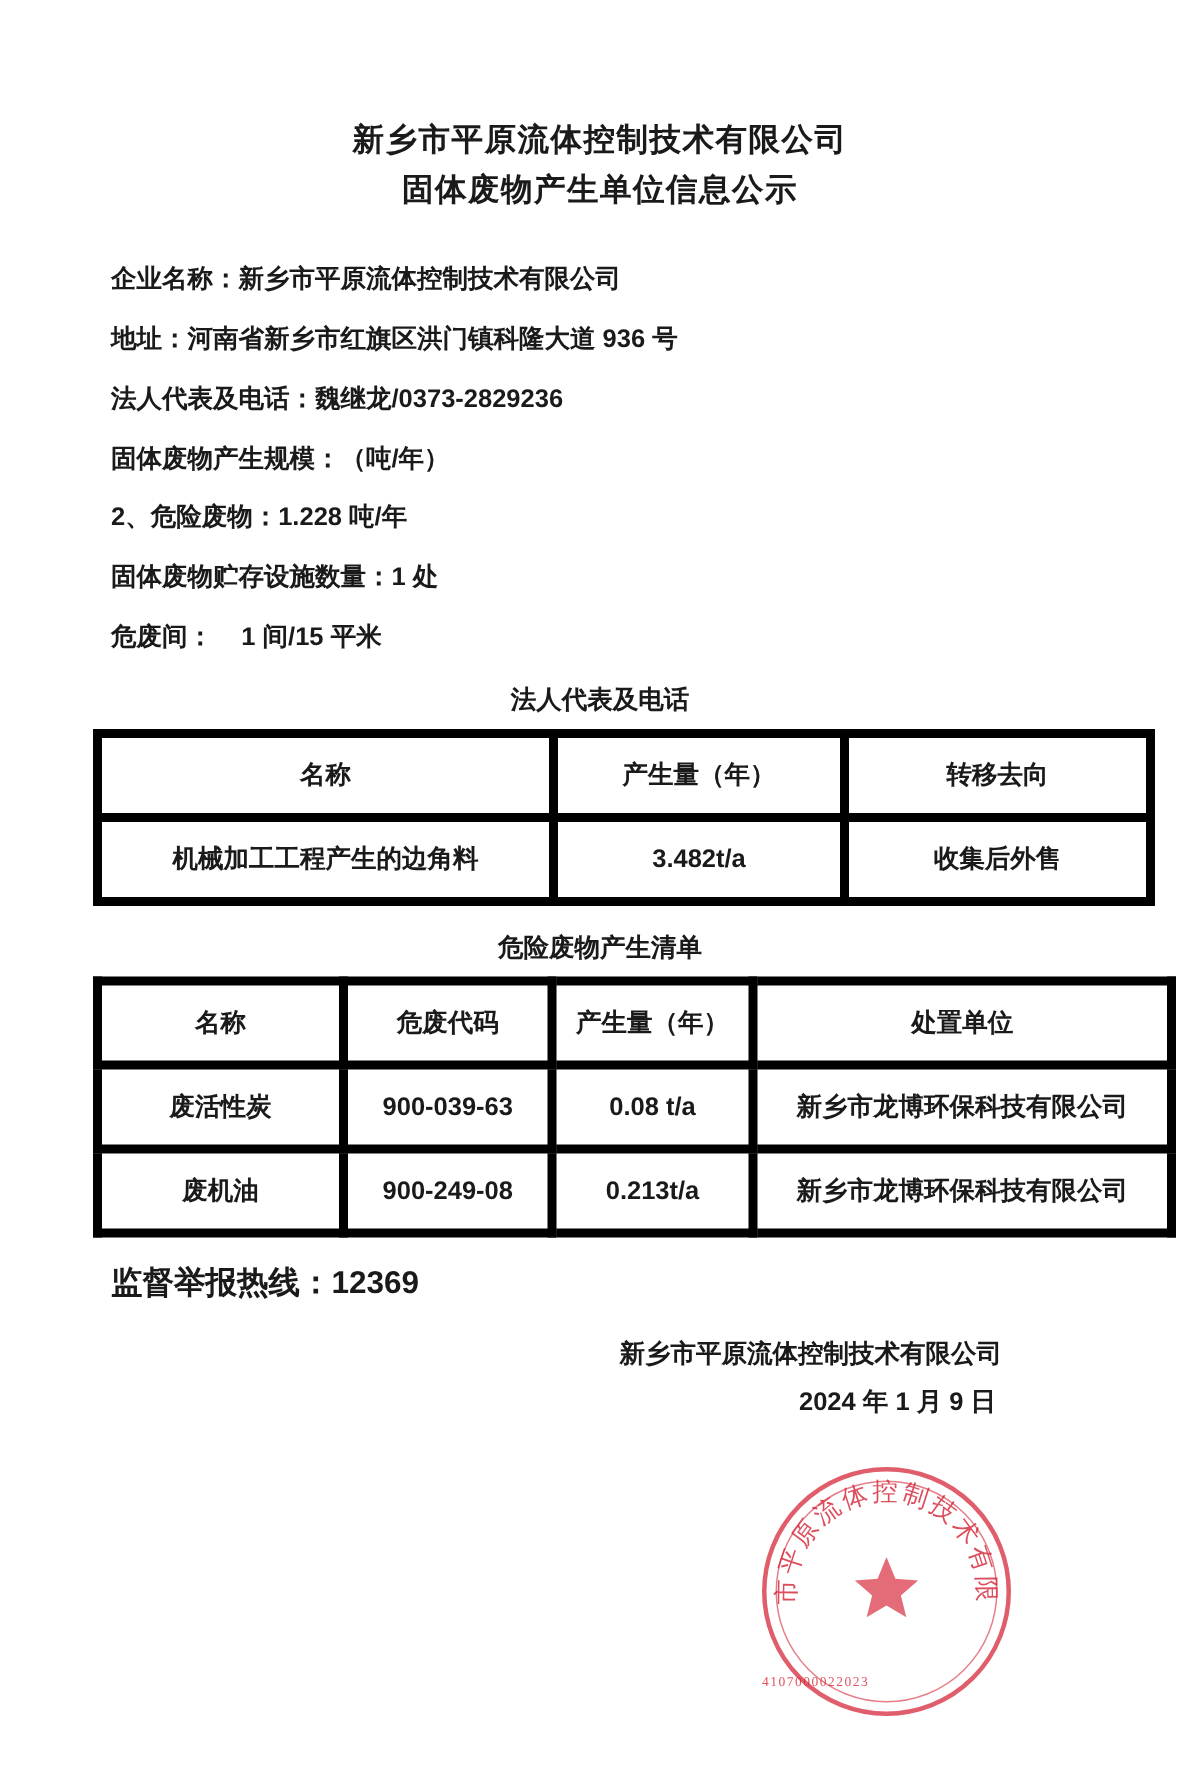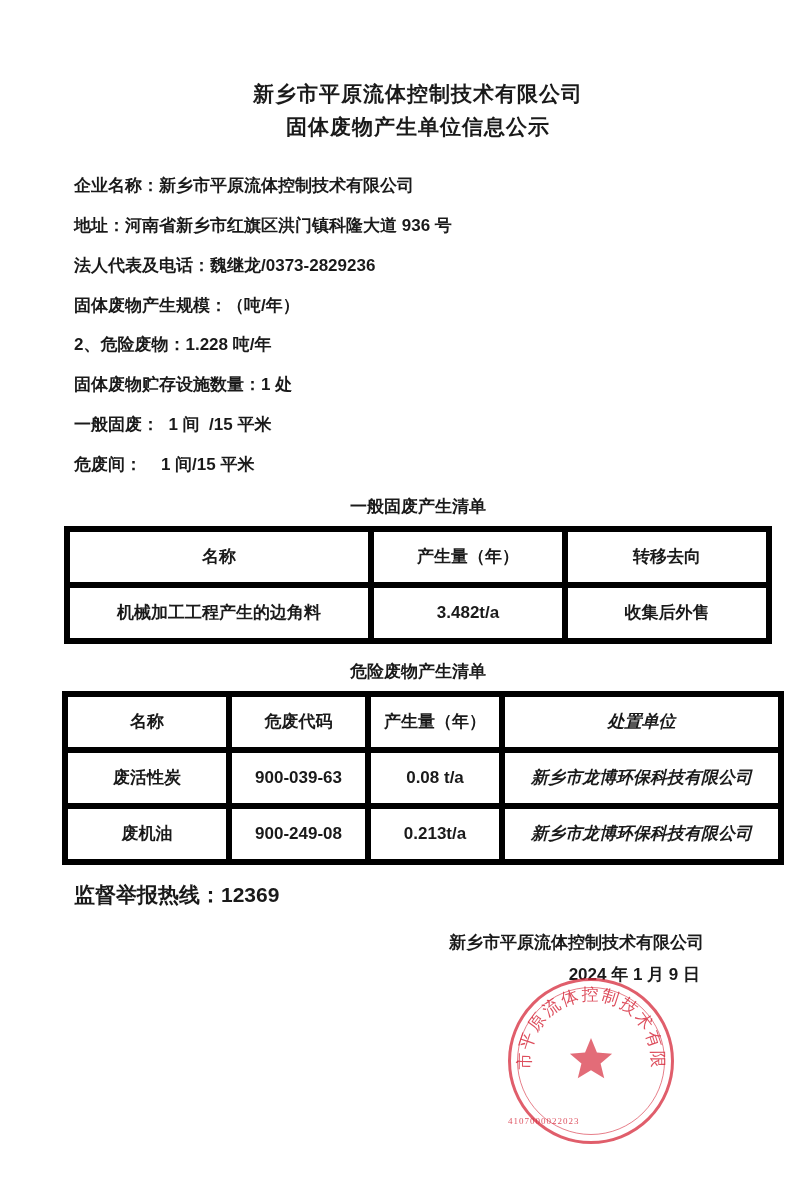--- a/index.html
+++ b/index.html
@@ -13,21 +13,21 @@
     font-family: "Liberation Sans", sans-serif;
     color: #1a1a1a;
     position: relative;
     overflow: hidden;
   }
   .page {
     position: relative;
     width: 800px;
     height: 1192px;
     box-sizing: border-box;
-    padding: 78px 26px 0 62px;
+    padding: 78px 62px 0 62px;
   }
   .doc-title {
     text-align: center;
     font-size: 21px;
     font-weight: bold;
     letter-spacing: 1px;
     line-height: 1.55;
   }
   .doc-subtitle {
     text-align: center;
@@ -76,21 +76,21 @@
     padding: 2px 4px;
     vertical-align: middle;
   }
   table.general td.c0 { width: 290px; }
   table.general td.c1 { width: 180px; }
   table.general td.c2 { width: 190px; }
 
   table.hazard td.h0 { width: 150px; }
   table.hazard td.h1 { width: 125px; }
   table.hazard td.h2 { width: 120px; }
-  table.hazard td.h3 { width: 265px; font-style: italic; }
+  table.hazard td.h3 { width: 265px; }
 
   .hotline {
     font-size: 21px;
     padding: 16px 0 0 12px;
     font-weight: bold;
   }
   .signature-block {
     margin-top: 18px;
     text-align: right;
     padding-right: 70px;
@@ -165,25 +165,24 @@
   <div class="doc-title">新乡市平原流体控制技术有限公司</div>
   <div class="doc-subtitle">固体废物产生单位信息公示</div>
 
   <ul class="info-list">
     <li class="info-line bold">企业名称：新乡市平原流体控制技术有限公司</li>
     <li class="info-line bold">地址：河南省新乡市红旗区洪门镇科隆大道 936 号</li>
     <li class="info-line bold">法人代表及电话：魏继龙/0373-2829236</li>
     <li class="info-line bold">固体废物产生规模：（吨/年）</li>
     <li class="info-line bold">2、危险废物：1.228 吨/年</li>
     <li class="info-line bold">固体废物贮存设施数量：1 处</li>
-    <li class="info-line bold">一般固废：  1 间  /15 平米</li>
     <li class="info-line bold">危废间：    1 间/15 平米</li>
   </ul>
 
-  <div class="section-caption">一般固废产生清单</div>
+  <div class="section-caption">法人代表及电话</div>
 
   <table class="general">
     <tbody>
       <tr>
         <td class="c0">名称</td>
         <td class="c1">产生量（年）</td>
         <td class="c2">转移去向</td>
       </tr>
       <tr>
         <td class="c0">机械加工工程产生的边角料</td>

